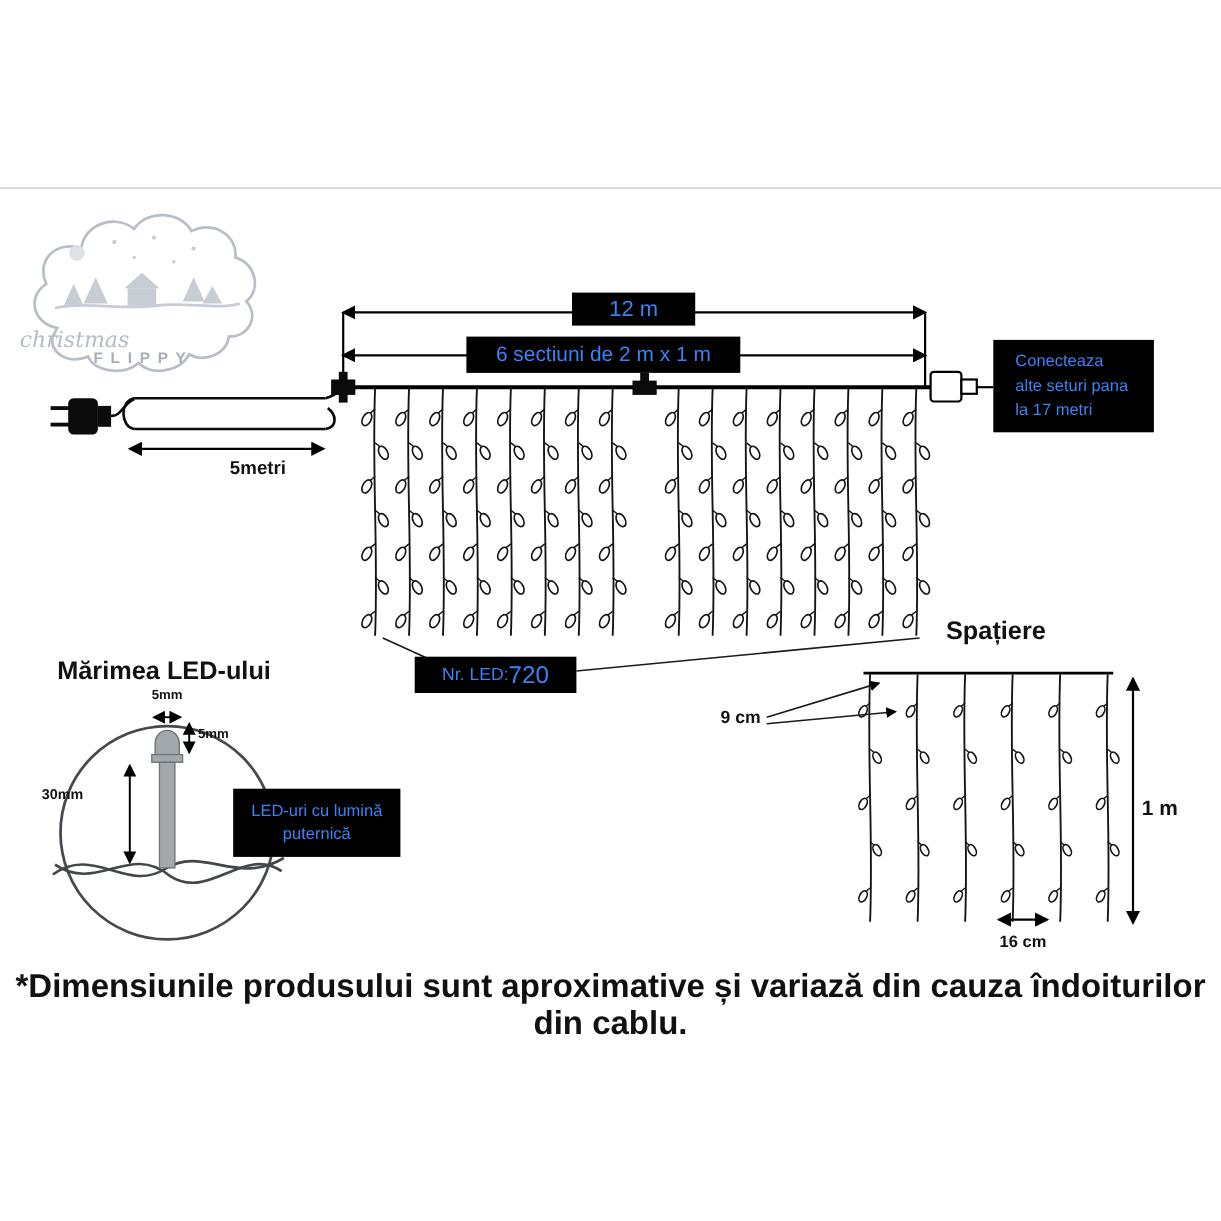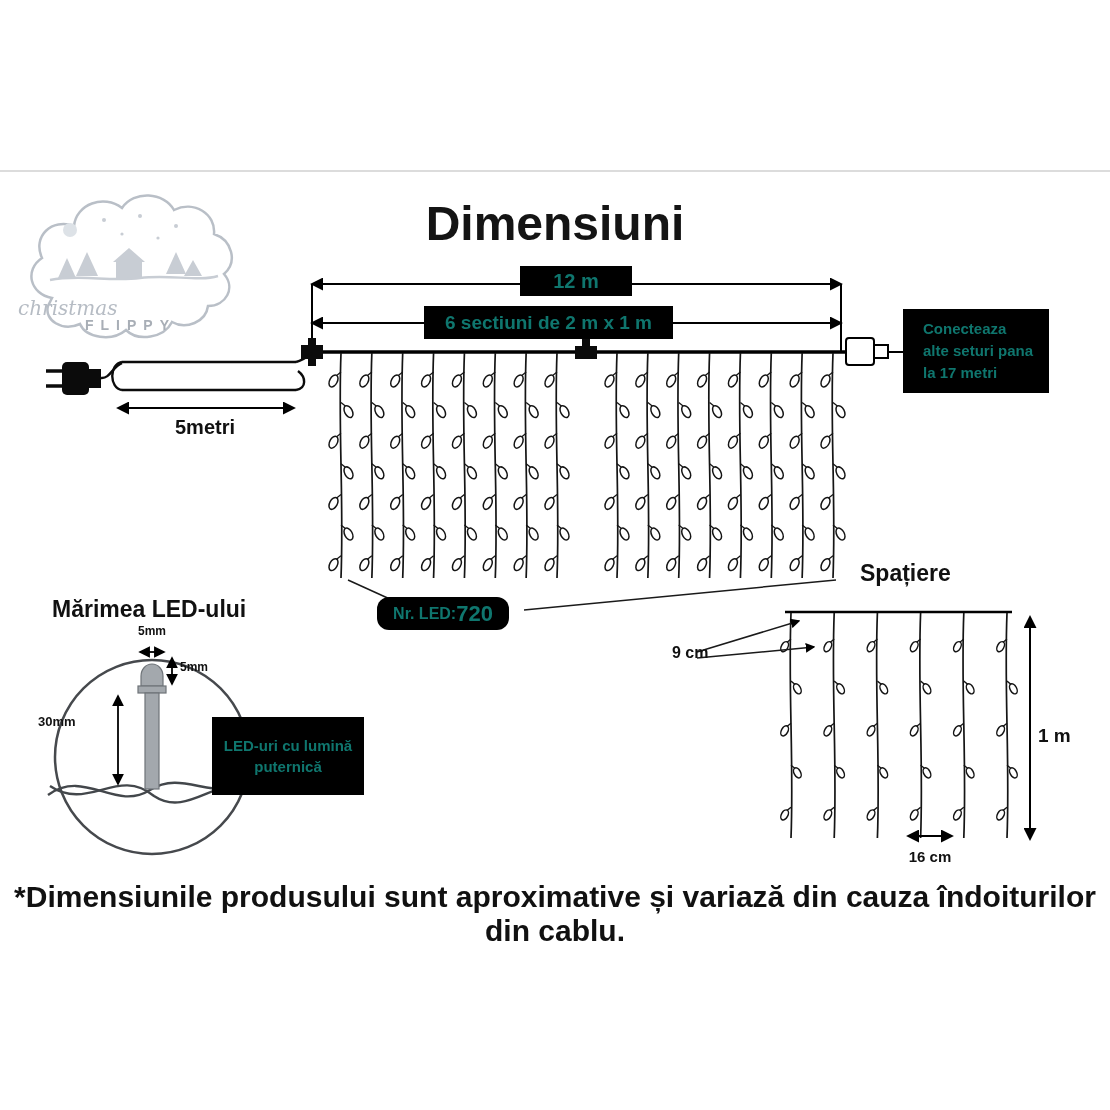--- a/index.html
+++ b/index.html
@@ -25,38 +25,38 @@
   .thin{stroke-width:1.3;}
   .led{fill:#fff;stroke:#141414;stroke-width:1.5;}
   .cloud{fill:#fff;stroke:#b9bfc7;stroke-width:2.5;}
   .scene *{fill:#c8cdd4;}
   .scene .ground{fill:none;stroke:#c8cdd4;stroke-width:2.5;}
   .scene .scene-light{fill:#dde2e7;}
 
   
   .title{position:absolute;left:0;top:196px;width:1110px;text-align:center;
          font-size:48px;font-weight:bold;color:#141414;}
-  .badge{position:absolute;background:#000;color:#0f766e;font-weight:bold;
+  .badge{position:absolute;background:#000;color:#3b82f6;font-weight:normal;
          display:flex;align-items:center;justify-content:center;}
   .badge-12m{left:520px;top:266px;width:112px;height:30px;font-size:20px;}
   .badge-sections{left:424px;top:306px;width:249px;height:33px;font-size:19px;}
   .connect-box{left:903px;top:309px;width:146px;height:84px;font-size:15px;
                flex-direction:column;align-items:flex-start;justify-content:center;
                padding-left:20px;line-height:1.45;box-sizing:border-box;}
-  .badge-nrled{left:377px;top:597px;width:132px;height:33px;gap:0;border-radius:12px;}
+  .badge-nrled{left:377px;top:597px;width:147px;height:33px;gap:0;}
   .nrled-label{font-size:16px;}
   .nrled-value{font-size:22px;}
-  .led-box{left:212px;top:717px;width:152px;height:78px;font-size:15px;
+  .led-box{left:212px;top:717px;width:152px;height:62px;font-size:15px;
            flex-direction:column;line-height:1.4;text-align:center;}
   .txt{position:absolute;font-weight:bold;color:#111;}
-  .label-5m{position:absolute;left:150px;top:416px;width:110px;text-align:center;
-            font-size:20px;font-weight:bold;}
+  .label-5m{position:absolute;left:150px;top:416px;width:110px;text-align:right;
+            font-size:17px;font-weight:bold;}
   .spatiere{left:860px;top:560px;font-size:23px;}
   .marimea{left:52px;top:596px;font-size:23px;}
-  .lbl-9cm{left:672px;top:644px;font-size:16px;}
+  .lbl-9cm{left:655px;top:644px;font-size:16px;}
   .lbl-16cm{left:900px;top:848px;width:60px;text-align:center;font-size:15px;}
   .lbl-1m{left:1038px;top:706px;font-size:19px;margin-top:19px;}
   .lbl-5mm-top{left:128px;top:624px;width:48px;text-align:center;font-size:12px;}
   .lbl-5mm-side{left:180px;top:660px;font-size:12px;}
   .lbl-30mm{left:38px;top:714px;font-size:13px;}
   .footnote{position:absolute;left:0;top:880px;width:1110px;text-align:center;
             font-size:30px;font-weight:bold;color:#111;}
 
   
   .logo{position:absolute;left:18px;top:182px;width:225px;height:168px;}
@@ -482,21 +482,20 @@
         <polygon points="166,94 175,78 184,94"></polygon>
         <rect x="98" y="80" width="26" height="16"></rect>
         <polygon points="95,80 111,66 127,80"></polygon>
         <path class="ground" d="M 32,98 C 62,92 92,100 122,96 C 152,92 180,100 200,94"></path>
       </g>
     </svg>
     <div class="logo-flippy">FLIPPY</div>
     <div class="logo-christmas">christmas</div>
   </div>
 
-  <div class="title">Dimensiuni</div>
 
   <div class="badge badge-12m">12 m</div>
   <div class="badge badge-sections">6 sectiuni de 2 m x 1 m</div>
 
   <div class="badge connect-box">
     <div>Conecteaza</div>
     <div>alte seturi pana</div>
     <div>la 17 metri</div>
   </div>
 

